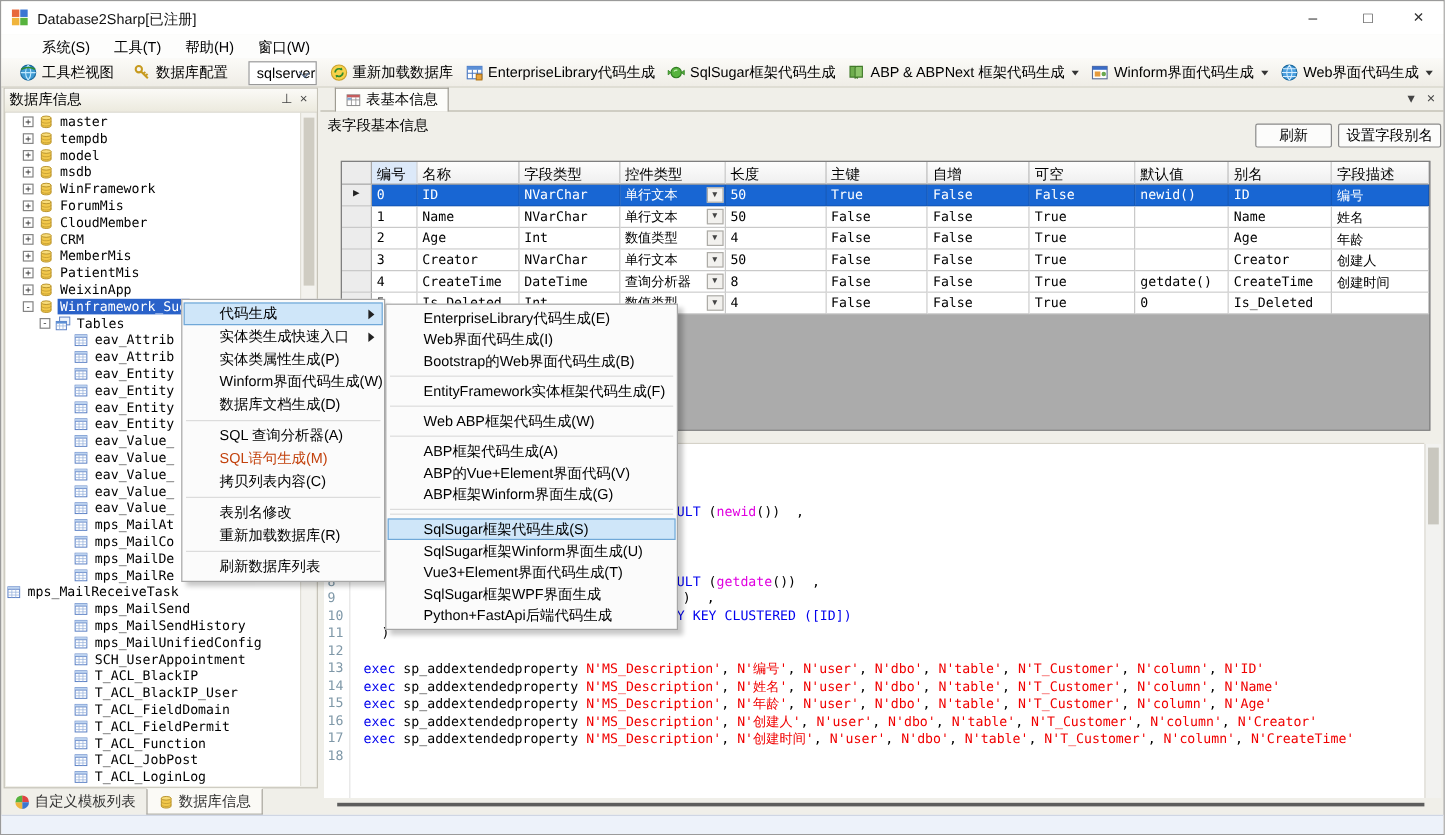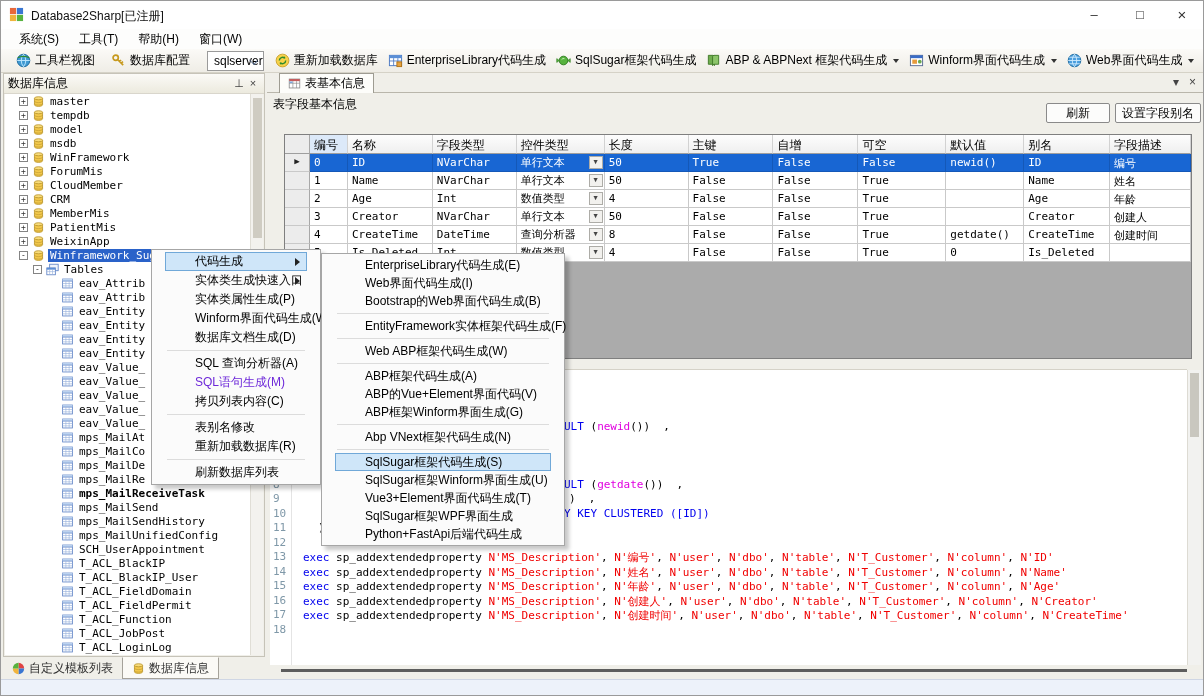--- a/index.html
+++ b/index.html
@@ -11,21 +11,21 @@
   
   .titlebar { position:absolute; left:0; top:0; right:0; height:28px; background:#ffffff; }
   .app-icon { position:absolute; left:8px; top:6px; width:16px; height:16px; }
   .title-text { position:absolute; left:30px; top:7px; font-size:12px; color:#111; }
   .winbtn { position:absolute; top:0; width:42px; height:28px; text-align:center;
     line-height:28px; font-size:13px; color:#333; }
   .winbtn.min{ left:1072px; } .winbtn.max{ left:1118px; } .winbtn.close{ left:1160px; font-size:15px; }
 
   
   .menubar { position:absolute; left:0; top:28px; right:0; height:20px; background:#fdfdfc;
-    display:flex; align-items:center; padding-left:8px; }
+    display:flex; align-items:center; padding-left:24px; }
   .mitem { padding:2px 10px; }
 
   
   .toolbar { position:absolute; left:0; top:48px; right:0; height:24px;
     background:linear-gradient(#fbfaf7,#efede6); border-bottom:1px solid #d5d2c7;
     display:flex; align-items:center; padding-left:4px; }
   .grip { width:4px; height:16px; margin:0 4px 0 2px;
     background:repeating-linear-gradient(#bbb 0 2px, transparent 2px 4px); }
   .tbtn { display:flex; align-items:center; gap:4px; padding:2px 5px; white-space:nowrap; }
   .tsep { width:1px; height:18px; background:#c9c6bb; margin:0 3px; }
@@ -103,26 +103,26 @@
 
   
   .bottom-tabs { position:absolute; left:2px; top:656px; height:22px; display:flex; align-items:stretch; }
   .btab { display:flex; align-items:center; gap:4px; padding:0 9px; color:#333; }
   .btab.active { background:#fbfaf6; border:1px solid #a5a29a; border-top:1px solid #fbfaf6; }
   .statusbar { position:absolute; left:0; top:678px; right:0; height:17px; background:#edf2fa;
     border-top:1px solid #cfd6e4; }
 
   
   .menu { position:absolute; background:#fbfbfb; border:1px solid #a6a6a6;
-    box-shadow:4px 4px 4px rgba(0,0,0,.22); padding:2px 13px; z-index:30; }
+    box-shadow:4px 4px 4px rgba(0,0,0,.22); padding:2px 1px; z-index:30; }
   .menu-item { position:relative; display:flex; align-items:center; padding-left:30px; padding-right:18px;
     white-space:nowrap; }
   .ctx .menu-item { height:19px; } .sub .menu-item { height:18px;align-items:center; }
   .menu-item.hl { background:#cfe6f9; outline:1px solid #70a8d8; outline-offset:-1px; }
-  .menu-item.disabled { color:#6d28d9; }
+  .menu-item.disabled { color:#c2410c; }
   .marrow { position:absolute; right:7px; width:0; height:0; border-top:4px solid transparent;
     border-bottom:4px solid transparent; border-left:5px solid #222; }
   .msep { height:1px; background:#dcdcdc; margin:3px 2px; }
   .ctx { left:150px; top:248px; width:170px; }
   .sub { left:320px; top:252px; width:244px; z-index:31; }
 </style>
 </head>
 <body>
 
 <div class="window">
@@ -551,21 +551,21 @@
           <span class="ticn">
             <svg viewBox="0 0 16 16">
               <rect x="2" y="2.5" width="12" height="11" fill="#fff" stroke="#5a7fc4"></rect>
               <rect x="2" y="2.5" width="12" height="2.6" fill="#bcd2ef"></rect>
               <path d="M2 5.1h12" stroke="#5a7fc4" stroke-width=".8"></path>
               <path d="M2 8h12M2 10.9h12M6 5.1v8.4M10 5.1v8.4" stroke="#9ab4dd" stroke-width=".8"></path>
             </svg>
           </span>
           <span class="tlabel">mps_MailRe</span>
         </div>
-        <div class="trow" style="padding-left: 56px; font-weight: bold;">
+        <div class="trow" style="">
           <span class="ticn">
             <svg viewBox="0 0 16 16">
               <rect x="2" y="2.5" width="12" height="11" fill="#fff" stroke="#5a7fc4"></rect>
               <rect x="2" y="2.5" width="12" height="2.6" fill="#bcd2ef"></rect>
               <path d="M2 5.1h12" stroke="#5a7fc4" stroke-width=".8"></path>
               <path d="M2 8h12M2 10.9h12M6 5.1v8.4M10 5.1v8.4" stroke="#9ab4dd" stroke-width=".8"></path>
             </svg>
           </span>
           <span class="tlabel">mps_MailReceiveTask</span>
         </div>
@@ -951,23 +951,20 @@
       <div class="menu-item">
         <span class="mlabel">ABP框架代码生成(A)</span>
       </div>
       <div class="menu-item">
         <span class="mlabel">ABP的Vue+Element界面代码(V)</span>
       </div>
       <div class="menu-item">
         <span class="mlabel">ABP框架Winform界面生成(G)</span>
       </div>
       <div class="msep"></div>
-      <div class="menu-item">
-        <span class="mlabel">Abp VNext框架代码生成(N)</span>
-      </div>
       <div class="msep"></div>
       <div class="menu-item hl">
         <span class="mlabel">SqlSugar框架代码生成(S)</span>
       </div>
       <div class="menu-item">
         <span class="mlabel">SqlSugar框架Winform界面生成(U)</span>
       </div>
       <div class="menu-item">
         <span class="mlabel">Vue3+Element界面代码生成(T)</span>
       </div>

